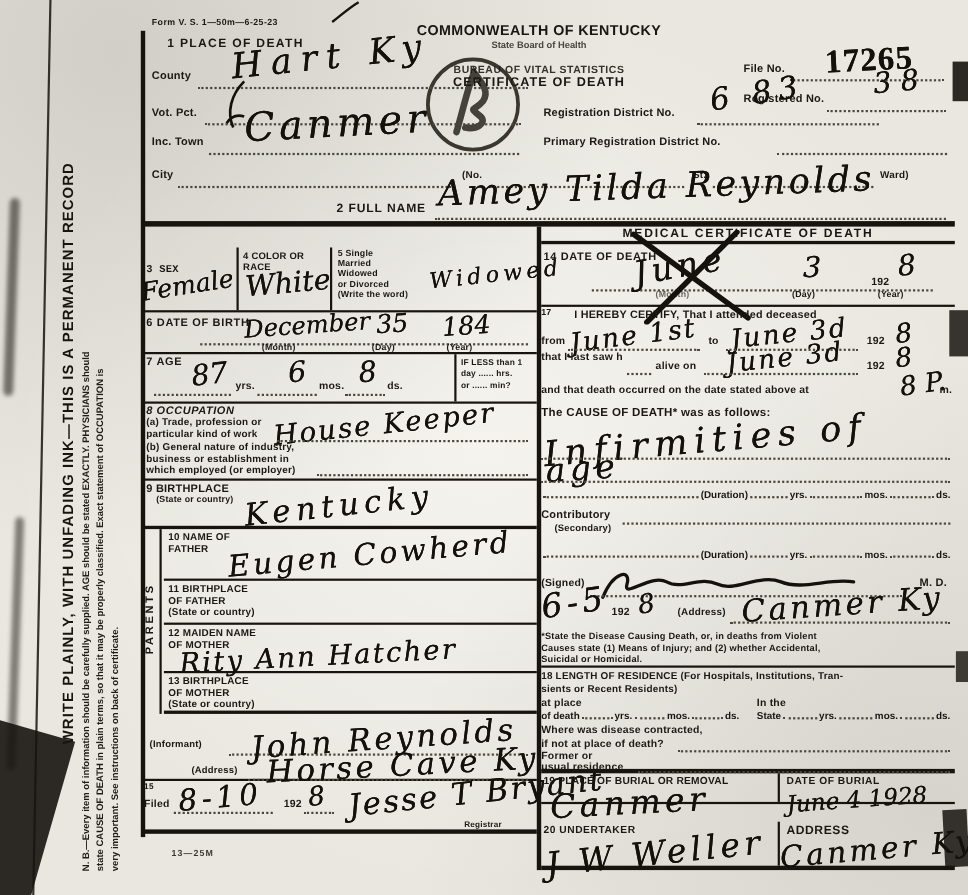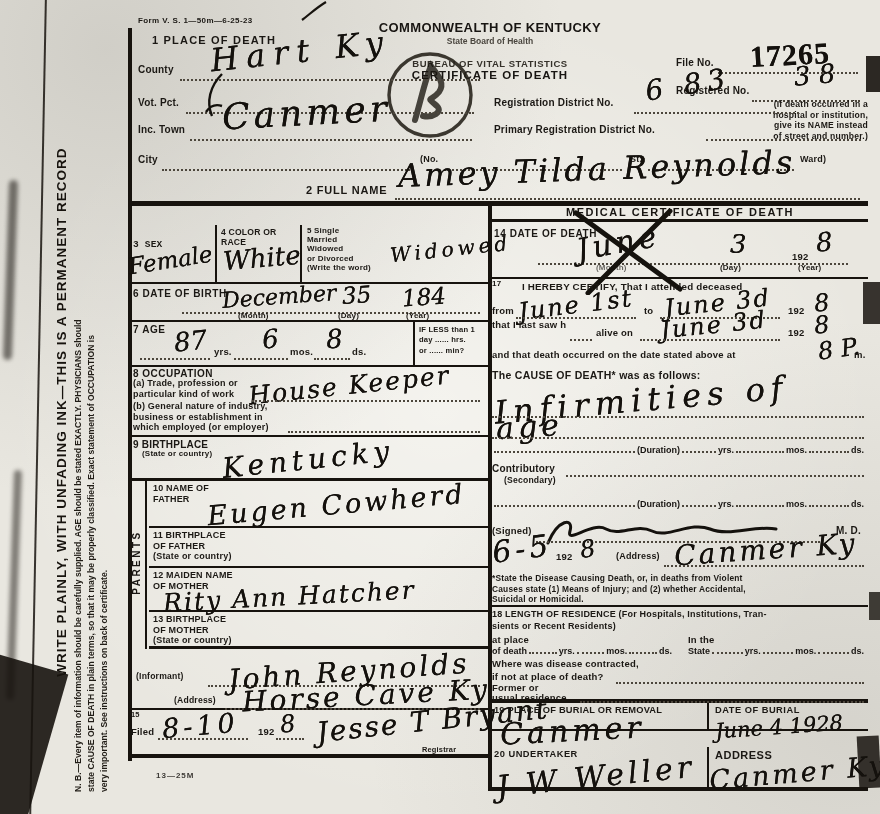--- a/index.html
+++ b/index.html
@@ -66,24 +66,20 @@
   </svg>
 
   <div class="lbl" style="left:676px;top:57px;font-size:10px;">File No.</div>
   <div class="dots" style="left:718px;top:70px;width:140px;"></div>
   <div class="hw stampnum" style="left:750px;top:38px;font-style:normal;font-size:30px;letter-spacing:1px;transform:rotate(-3deg);">17265</div>
 
   <div class="lbl" style="left:676px;top:85px;font-size:10px;">Registered No.</div>
   <div class="dots" style="left:752px;top:98px;width:108px;"></div>
   <div class="hw" style="left:794px;top:60px;font-size:26px;transform:rotate(-5deg);">3 8</div>
 
-  <div class="lbl pre" style="left:688px;top:99px;width:180px;font-size:8.6px;text-align:right;line-height:1.25;">(If death occurred in a
-hospital or institution,
-give its NAME instead
-of street and number.)</div>
 
   <div class="lbl" style="left:138px;top:64px;font-size:10px;">County</div>
   <div class="dots" style="left:180px;top:77px;width:300px;"></div>
   <div class="hw" style="left:210px;top:32px;font-size:32px;transform:rotate(-6deg);letter-spacing:8px;">Hart Ky</div>
 
   <div class="lbl" style="left:138px;top:97px;font-size:10px;">Vot. Pct.</div>
   <div class="dots" style="left:186px;top:110px;width:288px;"></div>
   <svg class="a" style="left:196px;top:72px;" width="34" height="46" viewBox="0 0 34 46">
       <path d="M26 2 C14 14 10 30 16 44 M10 40 C14 34 20 32 26 34" stroke="#14110d" stroke-width="2.4" fill="none"></path>
     </svg>
@@ -156,21 +152,21 @@
       <span class="lbl" style="left:222px;top:24px;">ds.</span>
       <div class="dots" style="left:184px;top:34px;width:36px;"></div>
       <div class="a" style="left:283px;top:0;width:75px;height:100%;border-left:2px solid #17130e;">
         <span class="lbl pre" style="left:4px;top:3px;font-size:7.6px;line-height:1.35;">IF LESS than 1
 day ...... hrs.
 or ...... min?</span>
       </div>
     </div>
 
     <div class="a" style="left:0;top:161px;width:358px;height:70px;border-bottom:2px solid #17130e;box-sizing:border-box;">
-      <span class="lbl" style="left:3px;top:1px;font-size:10px;letter-spacing:.5px;">8 OCCUPATION</span>
+      <span class="lbl" style="left:3px;top:1px;font-size:10px;letter-spacing:.5px;font-style:italic;">8 OCCUPATION</span>
       <span class="lbl pre" style="left:3px;top:11px;font-size:9px;">(a) Trade, profession or
 particular kind of work</span>
       <span class="hw" style="left:118px;top:4px;font-size:25px;transform:rotate(-6deg);letter-spacing:2px;">House Keeper</span>
       <div class="dots" style="left:122px;top:31px;width:228px;"></div>
       <span class="lbl pre" style="left:3px;top:34px;font-size:9px;">(b) General nature of industry,
 business or establishment in
 which employed (or employer)</span>
       <div class="dots" style="left:158px;top:62px;width:192px;"></div>
     </div>
 

